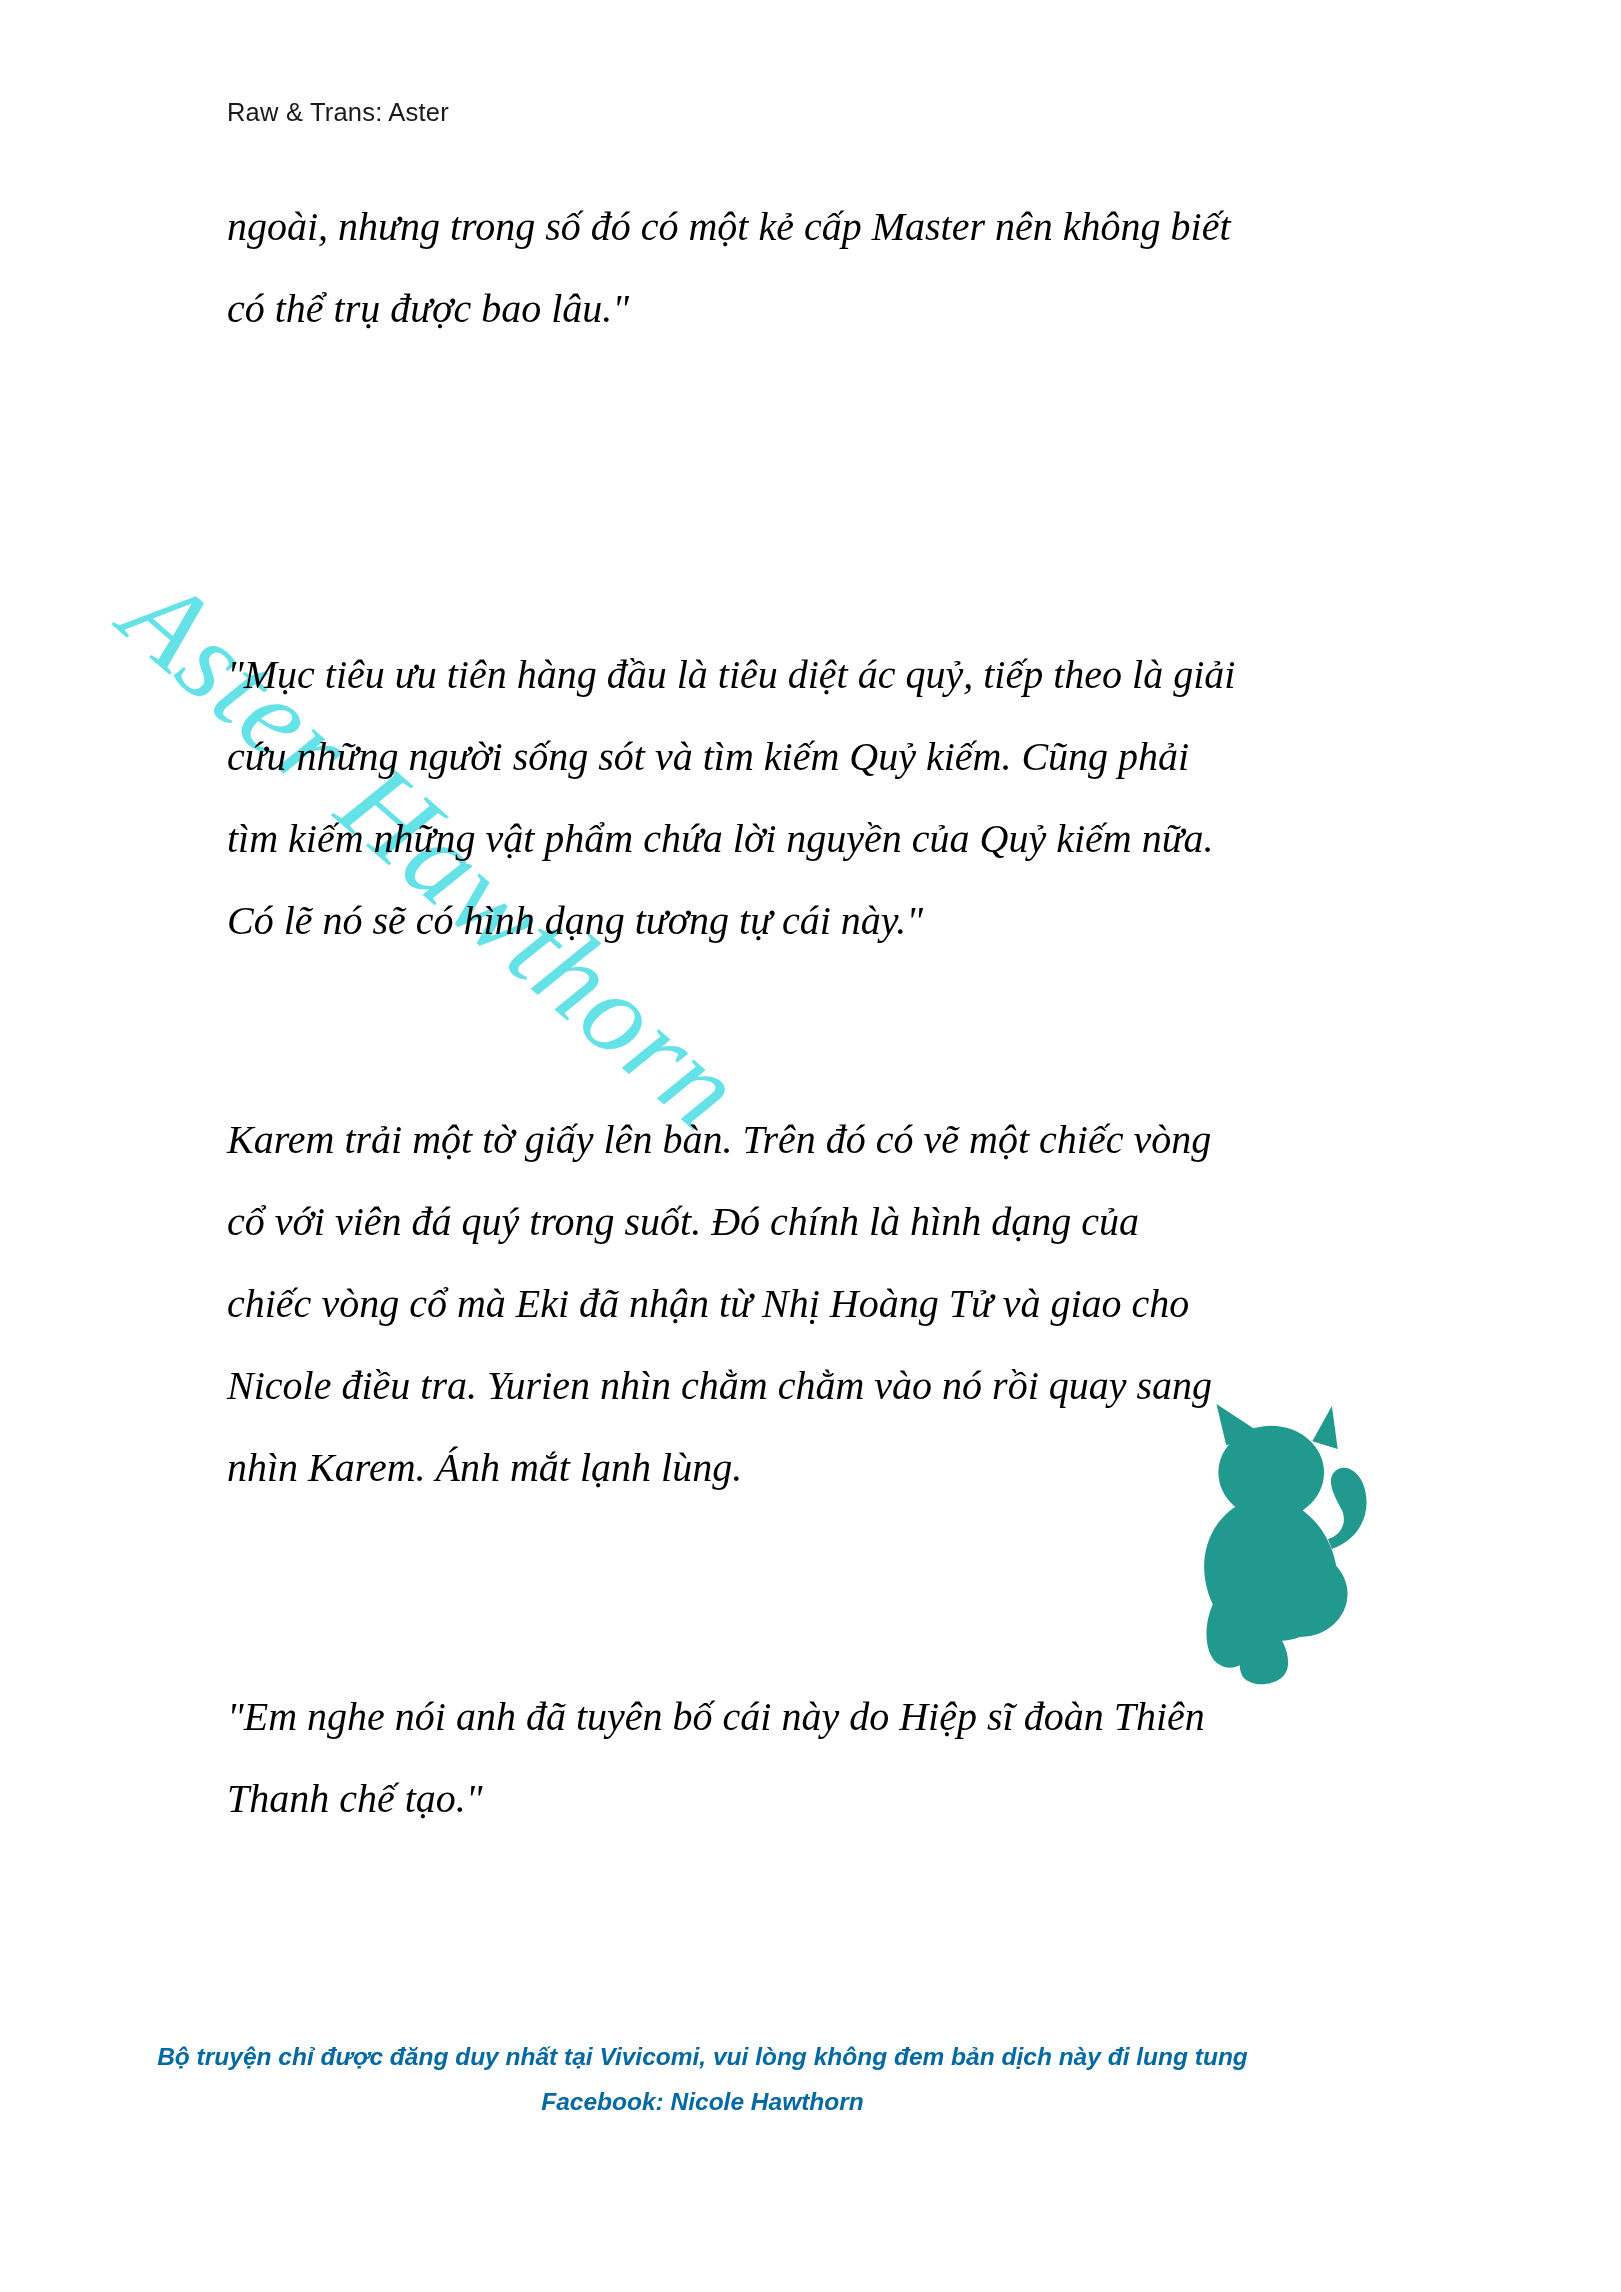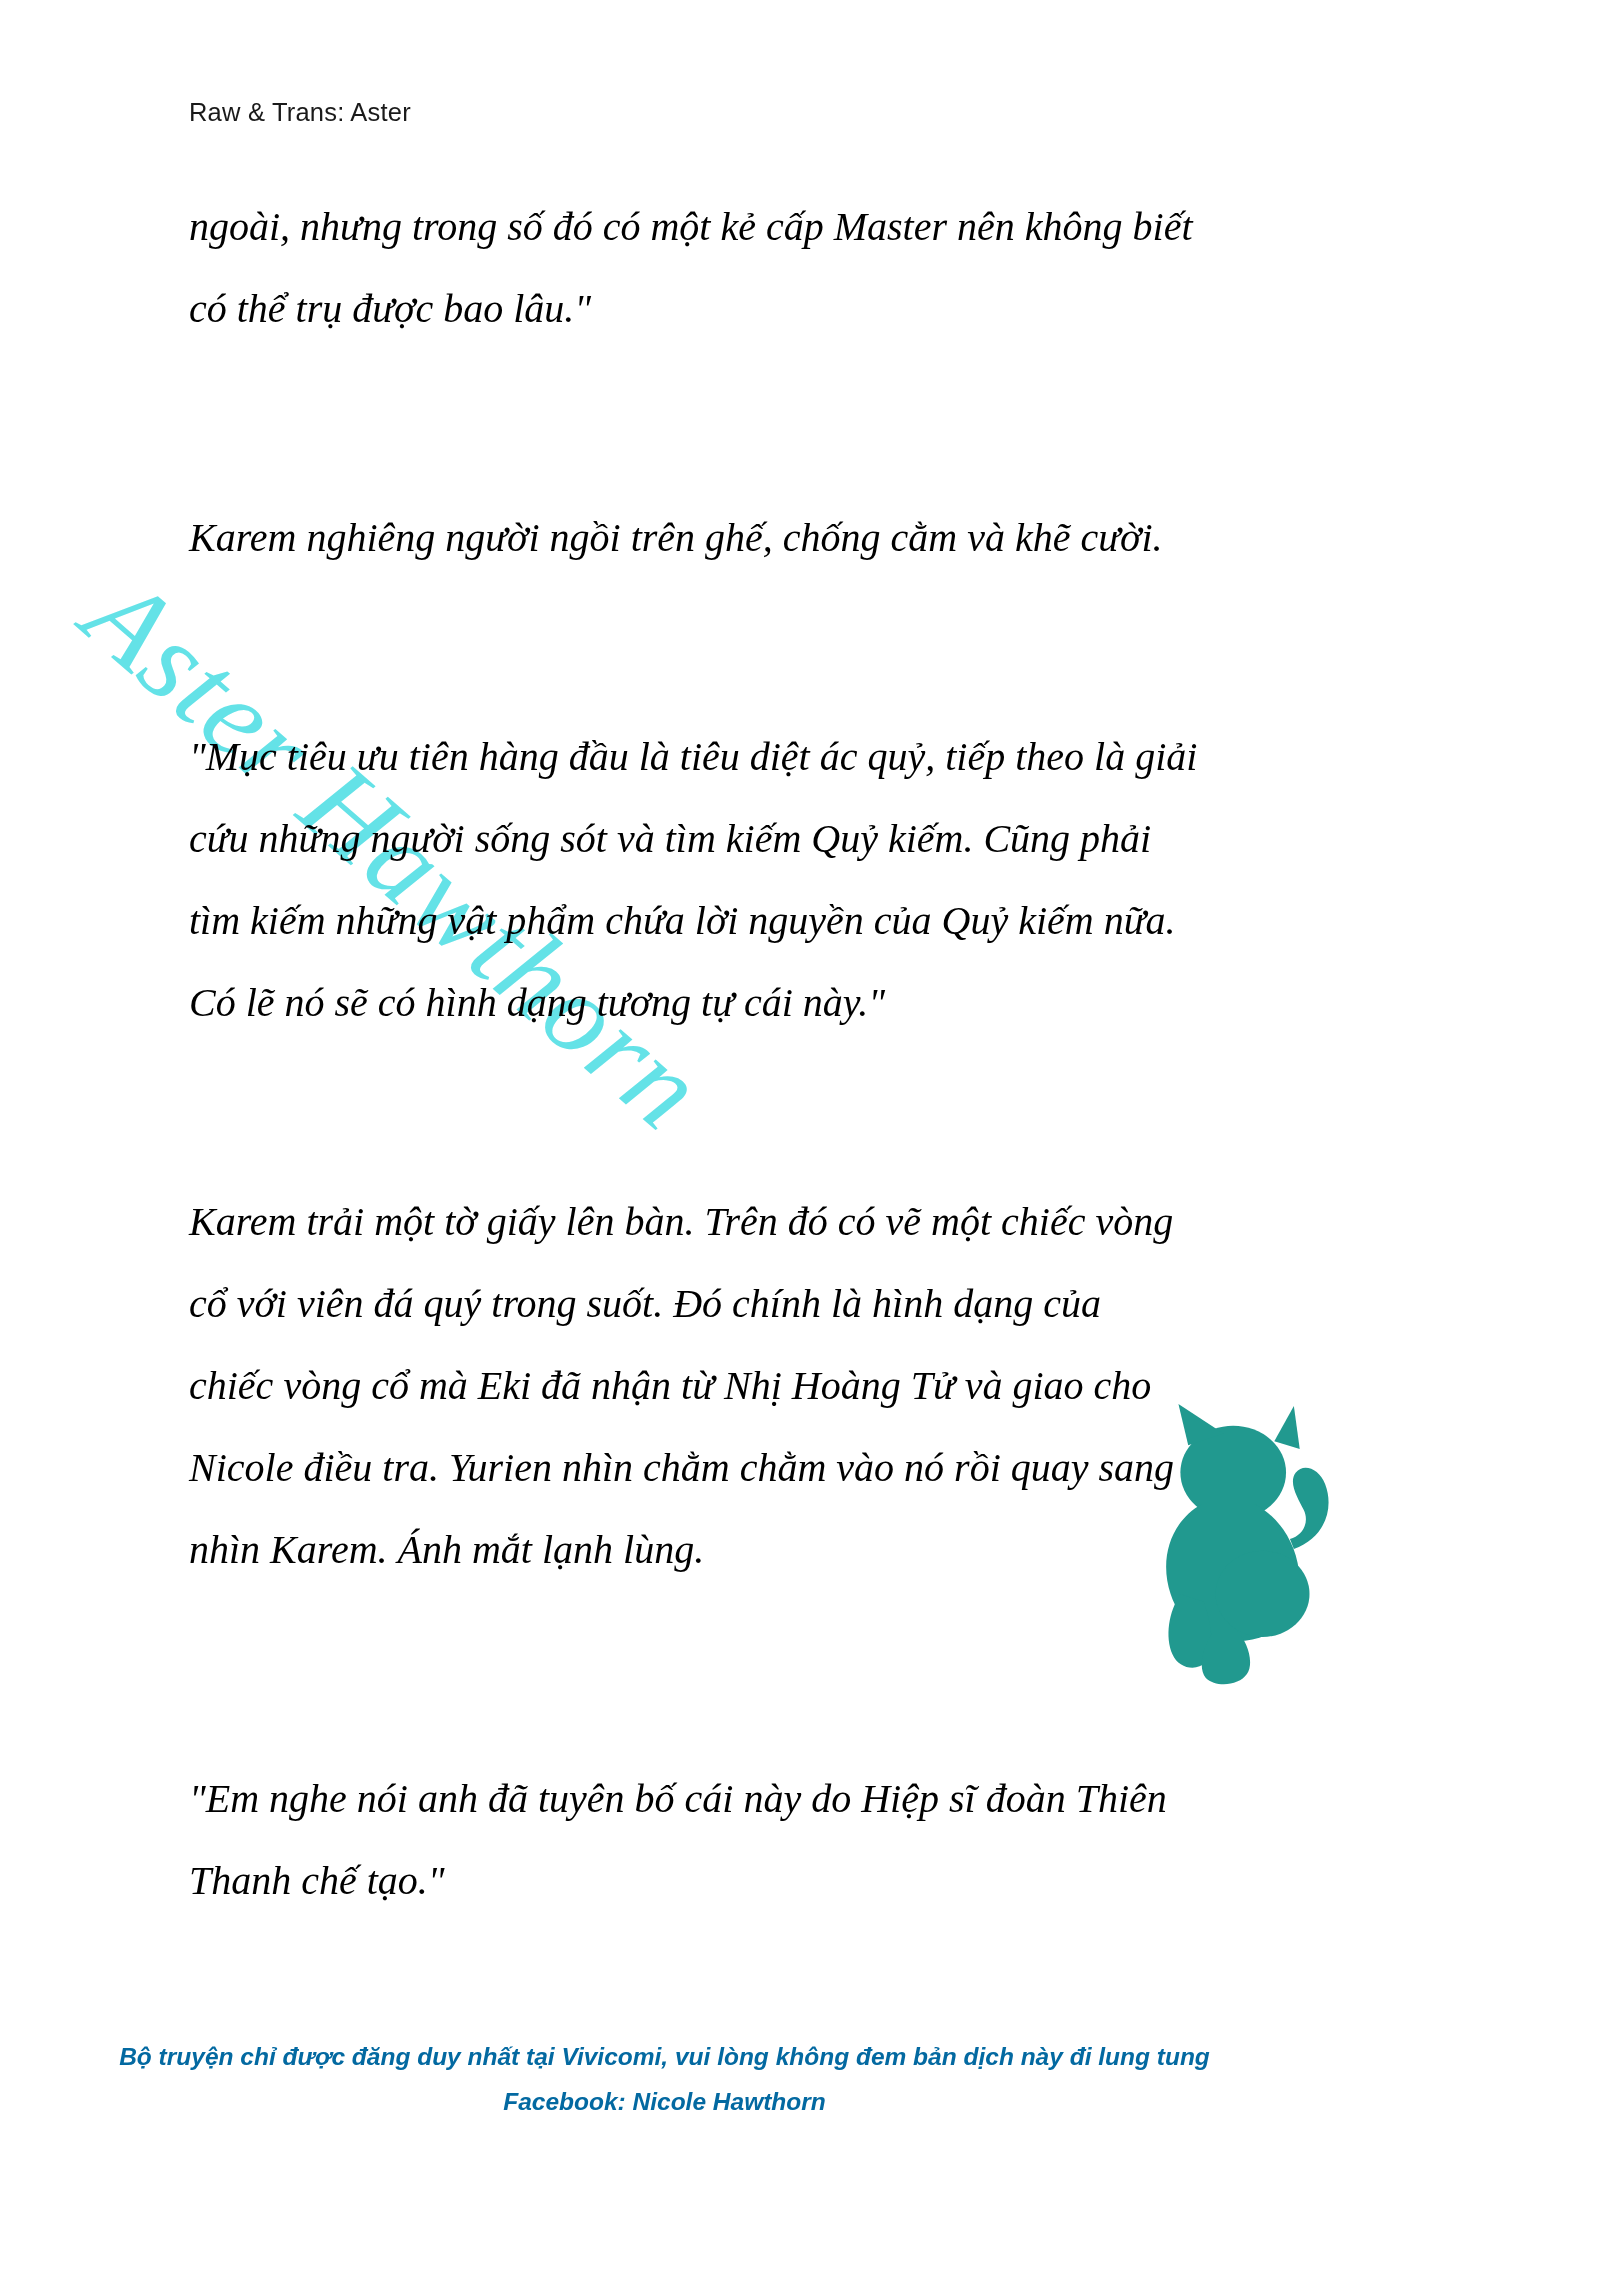--- a/index.html
+++ b/index.html
@@ -7,20 +7,21 @@
     padding: 0;
     background: #ffffff;
   }
   .page {
     position: relative;
     width: 1329px;
     height: 2293px;
     background: #ffffff;
     overflow: hidden;
     font-family: "Liberation Serif", "DejaVu Serif", serif;
+    margin-left: 38px;
   }
 
   
   .header {
     position: absolute;
     left: 189px;
     top: 98px;
     font-family: "Liberation Sans", "DejaVu Sans", sans-serif;
     font-size: 25.5px;
     color: #1a1a1a;
@@ -146,21 +147,20 @@
         <path d="M190 150 C220 140 232 110 222 84 C216 68 200 62 192 72
                  C184 82 194 98 200 110 C206 122 200 136 186 140 Z"></path>
       </g>
     </svg>
   </div>
 
   <div class="content">
     <p class="para">ngoài, nhưng trong số đó có một kẻ cấp Master nên không biết
 có thể trụ được bao lâu."</p>
     <div class="gap-lg"></div>
-    <p class="para">Karem nghiêng người ngồi trên ghế, chống cằm và khẽ cười.</p>
     <div class="gap-md"></div>
     <p class="para">"Mục tiêu ưu tiên hàng đầu là tiêu diệt ác quỷ, tiếp theo là giải
 cứu những người sống sót và tìm kiếm Quỷ kiếm. Cũng phải
 tìm kiếm những vật phẩm chứa lời nguyền của Quỷ kiếm nữa.
 Có lẽ nó sẽ có hình dạng tương tự cái này."</p>
     <div class="gap-md"></div>
     <p class="para">Karem trải một tờ giấy lên bàn. Trên đó có vẽ một chiếc vòng
 cổ với viên đá quý trong suốt. Đó chính là hình dạng của
 chiếc vòng cổ mà Eki đã nhận từ Nhị Hoàng Tử và giao cho
 Nicole điều tra. Yurien nhìn chằm chằm vào nó rồi quay sang

